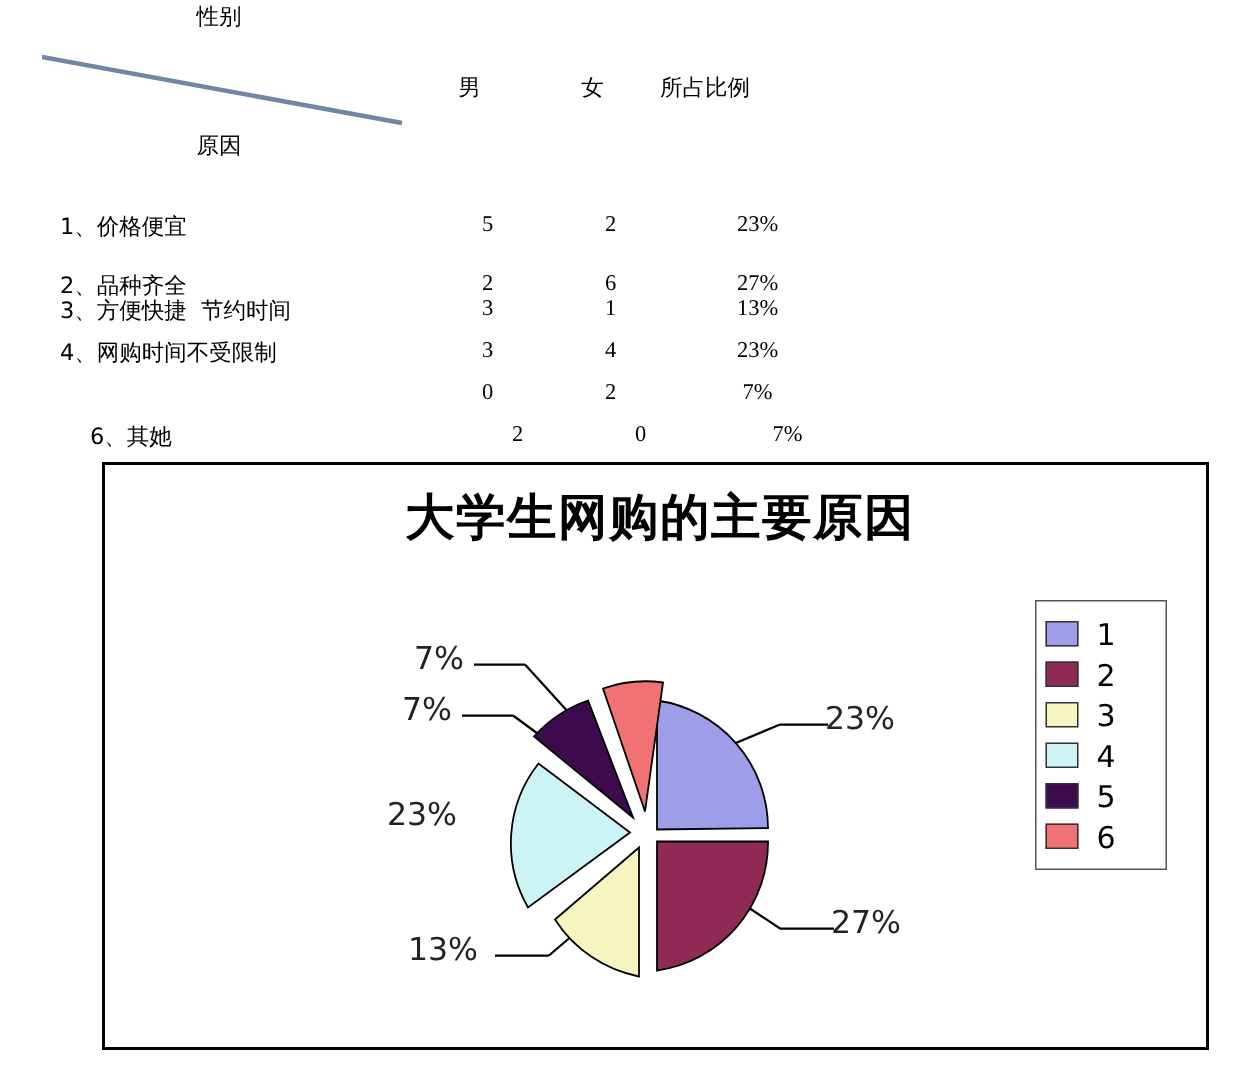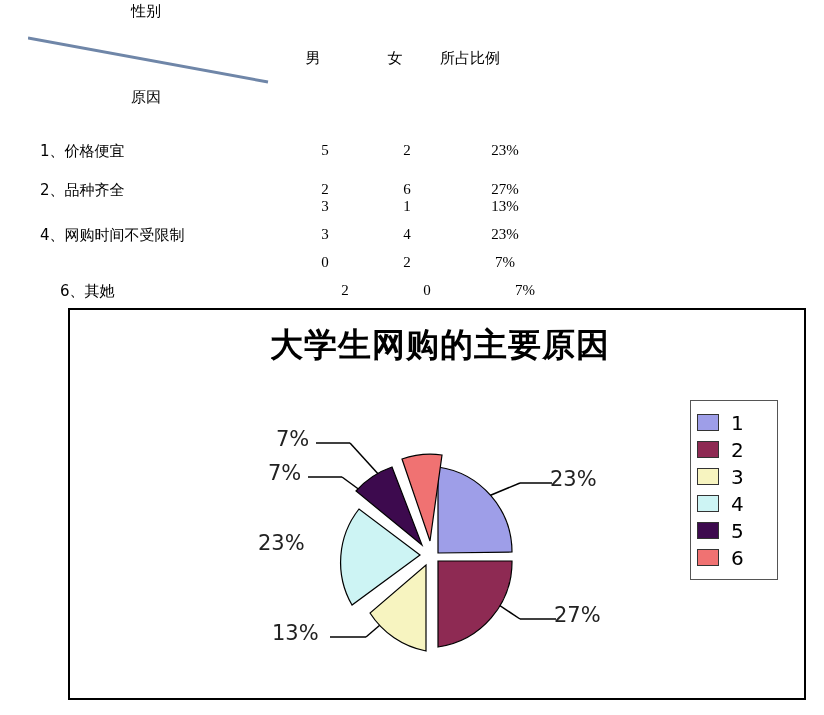--- a/index.html
+++ b/index.html
@@ -184,20 +184,21 @@
   </div>
 
   <div class="row" style="top:170px;margin-top:11px;">
     <span class="r-label">2、品种齐全</span>
     <span class="r-male">2</span>
     <span class="r-female">6</span>
     <span class="r-pct">27%</span>
   </div>
 
   <div class="row" style="top:198px;">
+    <span class="r-label">3、方便快捷  节约时间</span>
     <span class="r-male">3</span>
     <span class="r-female">1</span>
     <span class="r-pct">13%</span>
   </div>
 
   <div class="row" style="top:226px;padding-left:40px;">
     <span class="r-label">4、网购时间不受限制</span>
     <span class="r-male">3</span>
     <span class="r-female">4</span>
     <span class="r-pct">23%</span>

